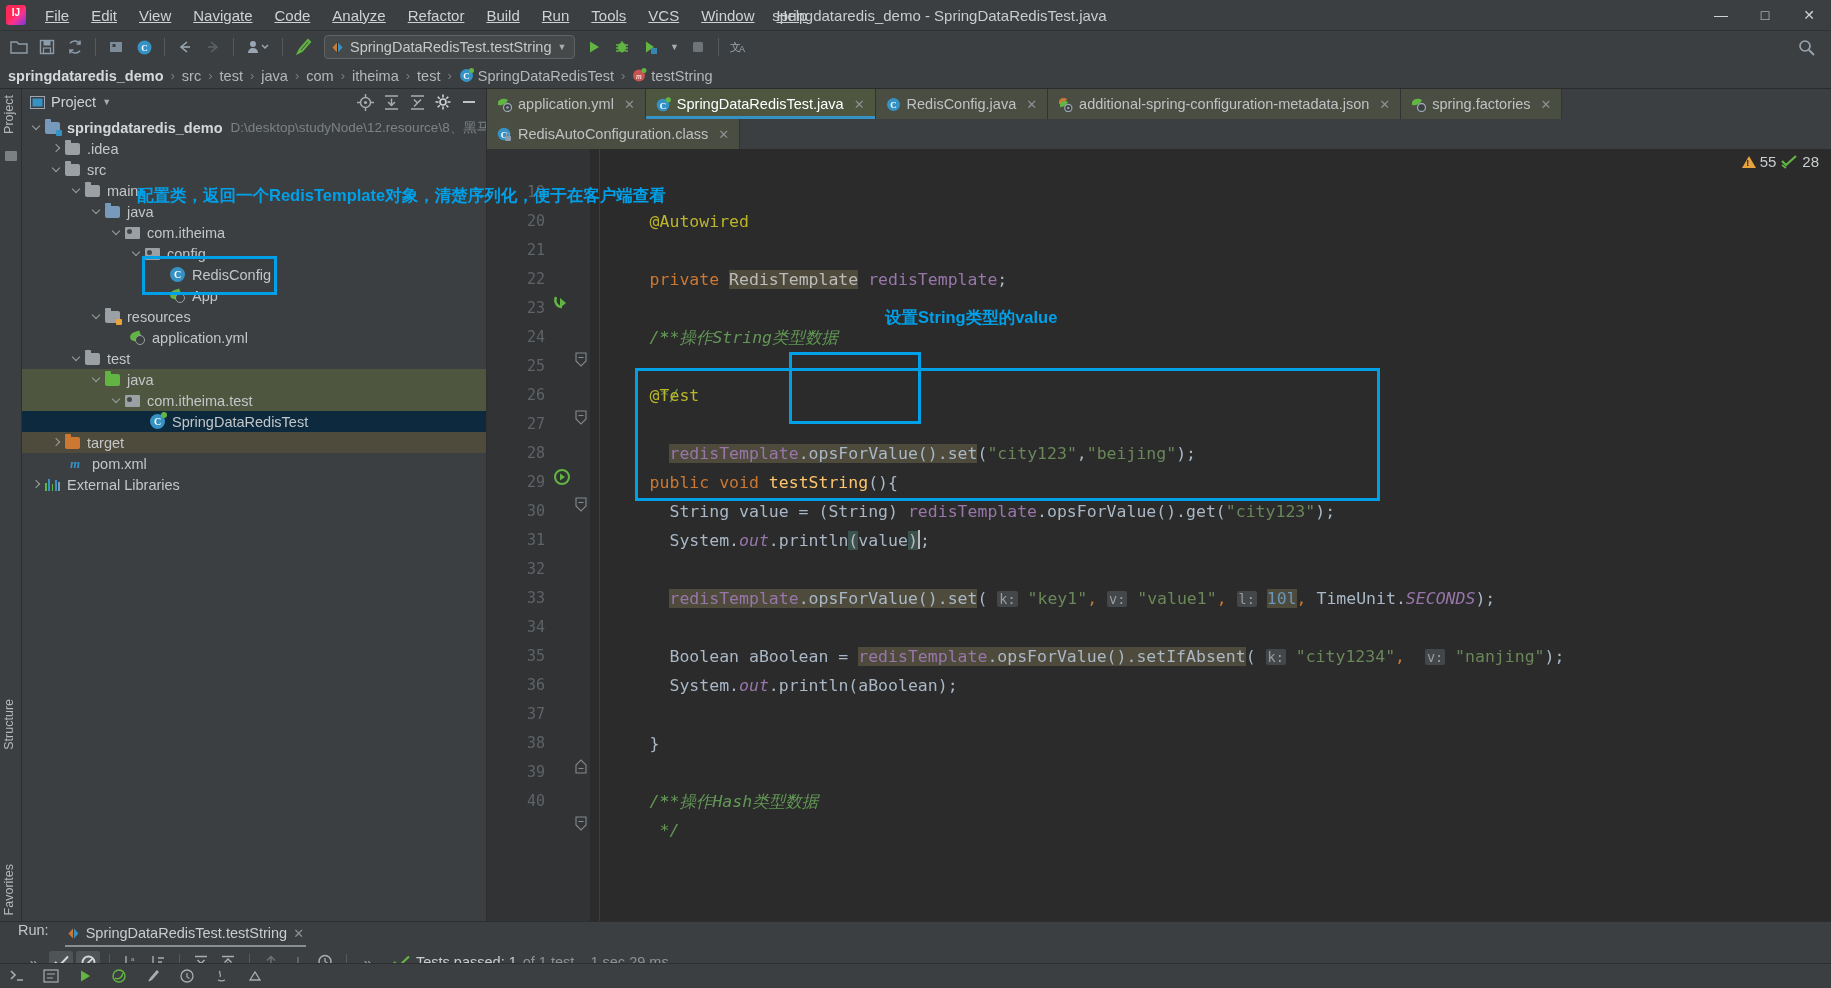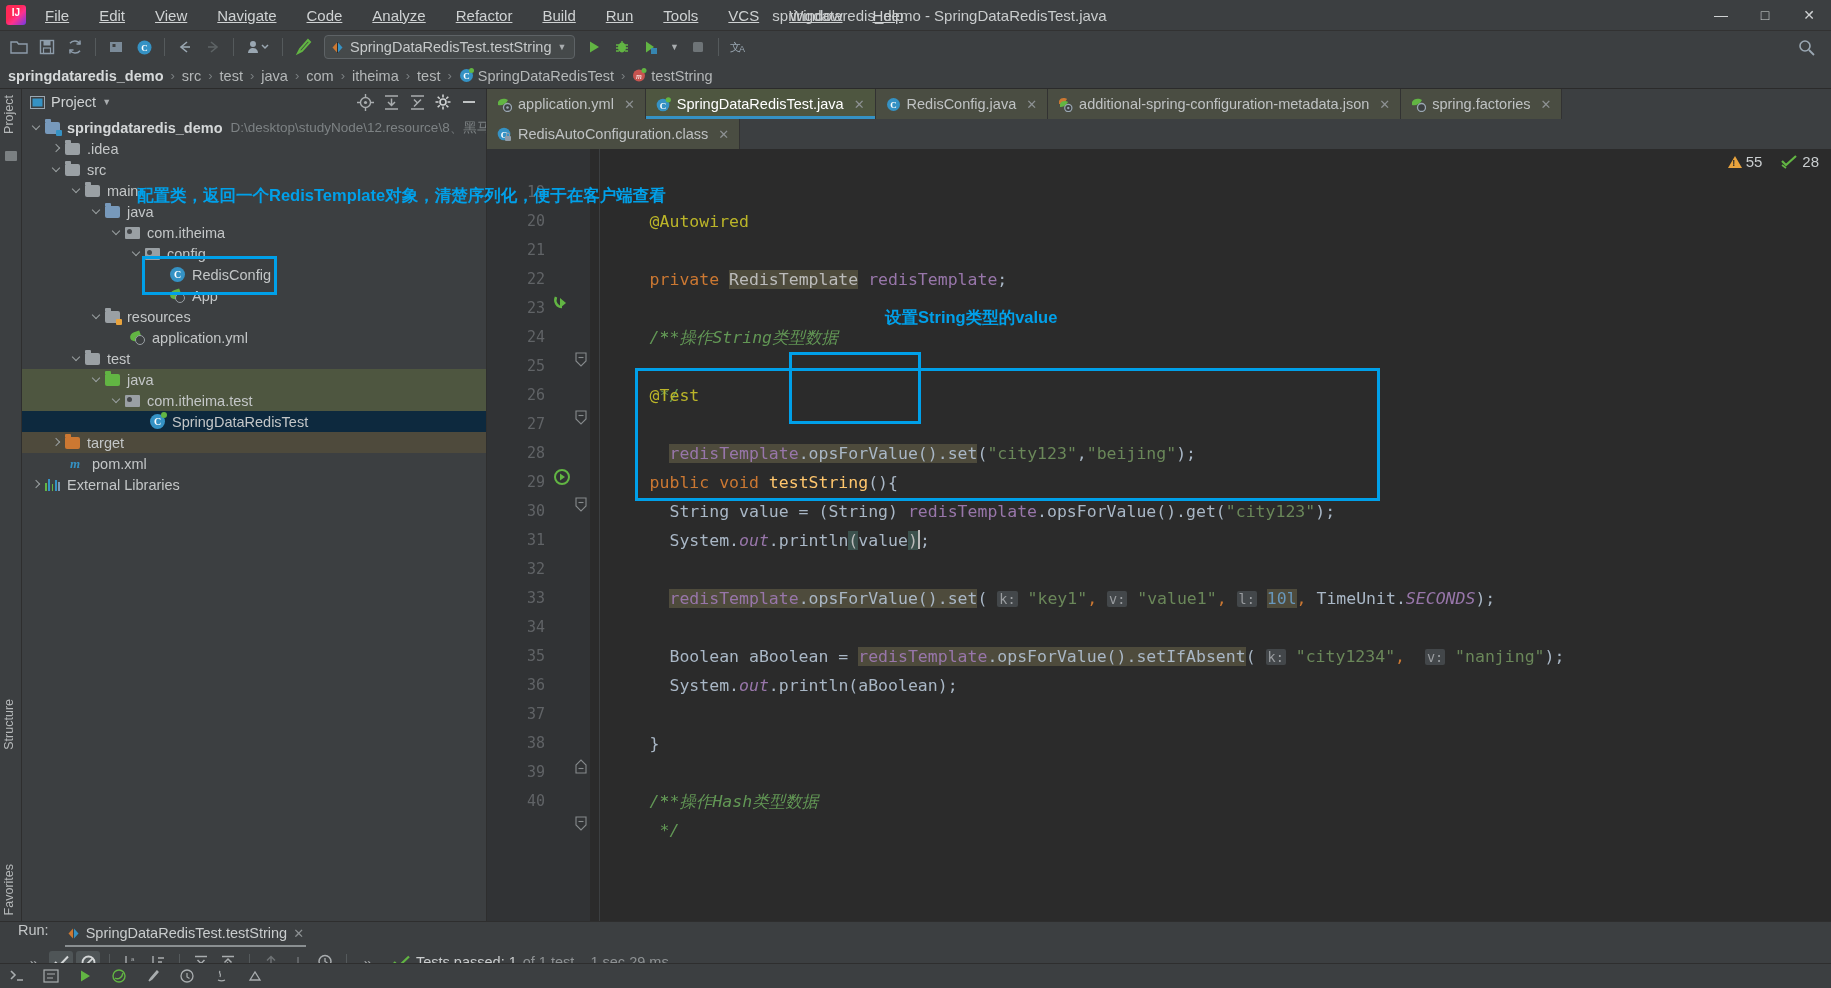--- a/index.html
+++ b/index.html
@@ -22,21 +22,21 @@
     width: 20px; height: 20px; margin: 0 8px 0 6px; flex: 0 0 auto;
     border-radius: 3px;
     background: linear-gradient(135deg, #fe2857 0%, #fe2857 40%, #ff318c 60%, #6f3ae9 100%);
     position: relative;
   }
   .ij-logo::after {
     content: "IJ"; position: absolute; left: 0; right: 0; top: 2px;
     font-size: 10px; font-weight: bold; color: #fff; text-align: center;
     font-family: "Liberation Sans", sans-serif;
   }
-  .menu { display: flex; align-items: center; gap: 8px; }
+  .menu { display: flex; align-items: center; gap: 0px; }
   .menu-item {
     padding: 4px 11px; font-size: 15px; color: #cfd2d3; cursor: default;
     white-space: nowrap;
   }
   .menu-item u { text-decoration: underline; }
   .win-title {
     position: absolute; left: 0; right: 0; text-align: center;
     font-size: 15px; color: #c9cccd; pointer-events: none; margin-left: 48px;
   }
   .win-buttons {
@@ -190,21 +190,21 @@
   .kw { color: #cc7832; } .anno { color: #bbb529; } .str { color: #6a8759; }
   .num { color: #6897bb; } .cmt { color: #629755; font-style: italic; }
   .fld { color: #9876aa; } .mth { color: #ffc66d; }
   .pln { color: #a9b7c6; } .stat { color: #9876aa; font-style: italic; }
   .hl { background: #4e4b3c; }
   .hint { background: #43474a; color: #9a9da0; font-size: 13.5px; border-radius: 2px; padding: 0 2px; }
   .cursor-hl { background: #3b514d; }
   .caret { display:inline-block; width:2px; height:19px; background:#bbbbbb; vertical-align:-3px; }
 
   .inspect-badges {
-    position: absolute; right: 12px; top: 4px; display: flex; align-items: center; gap: 19px;
+    position: absolute; right: 12px; top: 4px; display: flex; align-items: center; gap: 5px;
     font-size: 15px; font-family: "Liberation Sans", sans-serif; z-index: 5;
   }
   .badge-warn { color: #c9cdcf; display:flex; align-items:center; gap:4px;}
   .tri { width:0;height:0;border-left:7px solid transparent;border-right:7px solid transparent;border-bottom:12px solid #e8a33d; position:relative;}
   .tri::after{content:"!";position:absolute;left:-2.5px;top:2px;font-size:9px;color:#2b2b2b;font-weight:bold;font-family:"Liberation Sans",sans-serif;}
 
   
   .anno-box { position: absolute; border: 3px solid #00a0e9; pointer-events: none; z-index: 20; }
   .anno-text {
     position: absolute; color: #00a0e9; font-weight: bold; z-index: 21;

